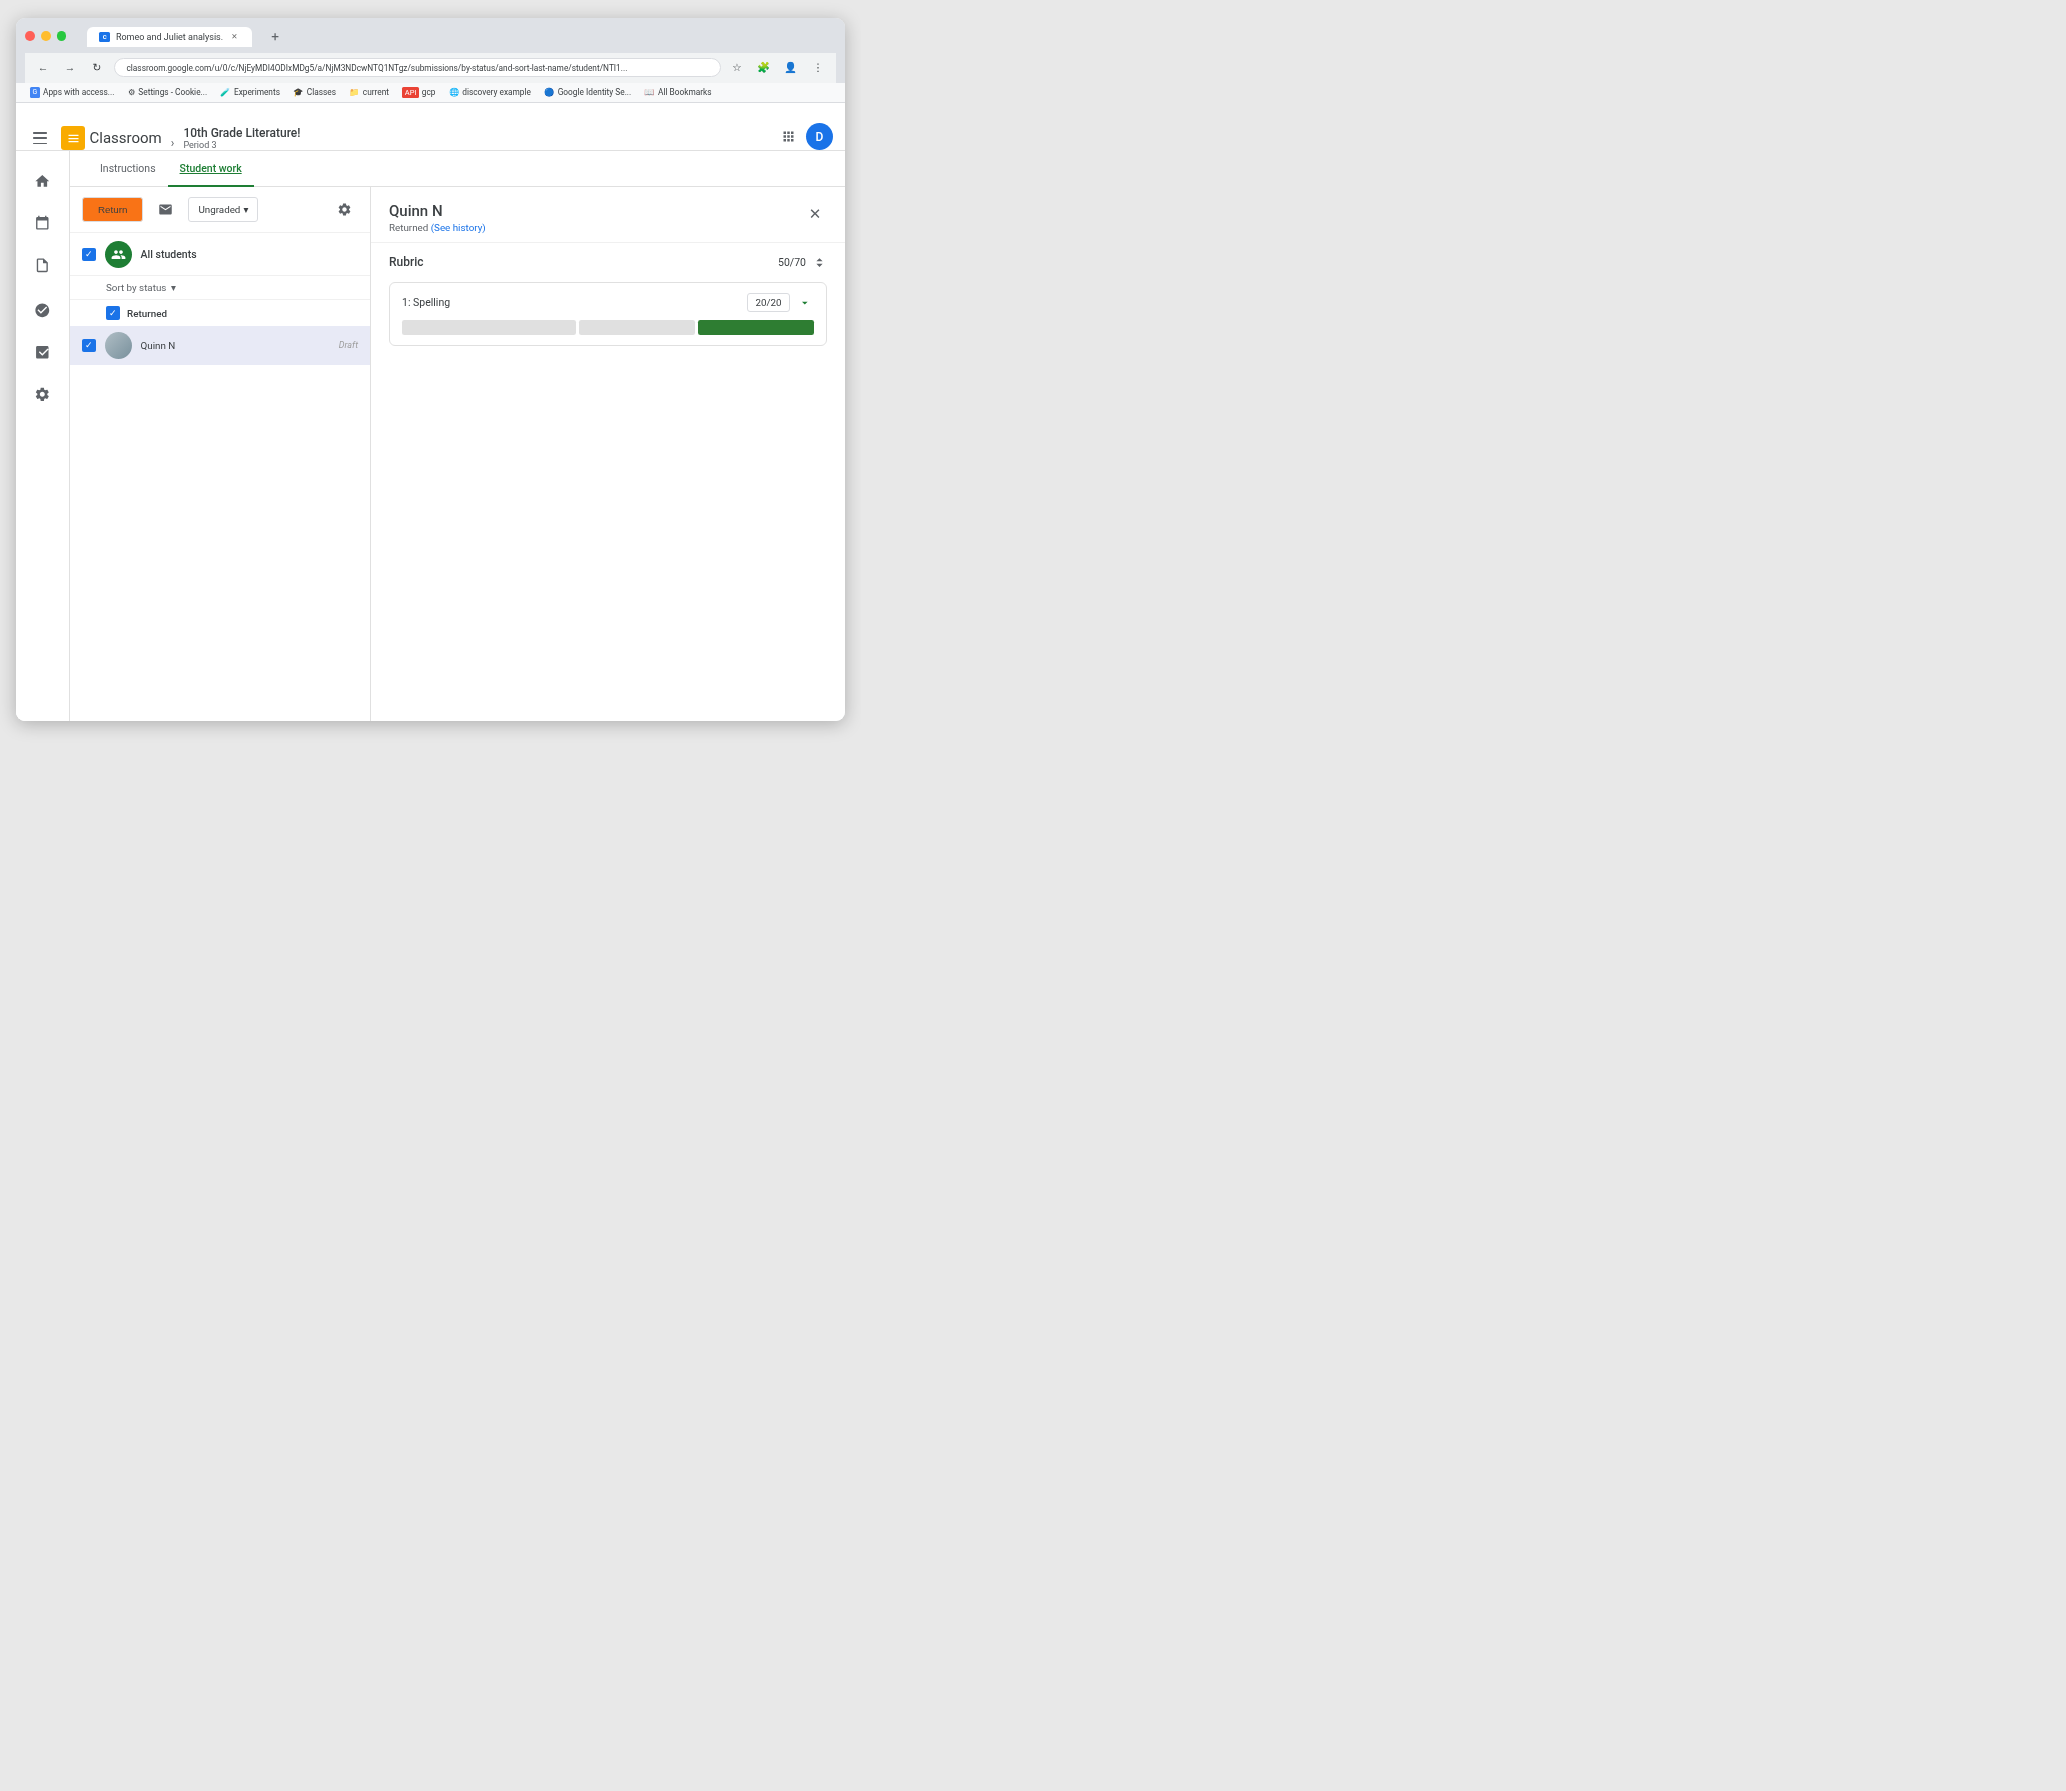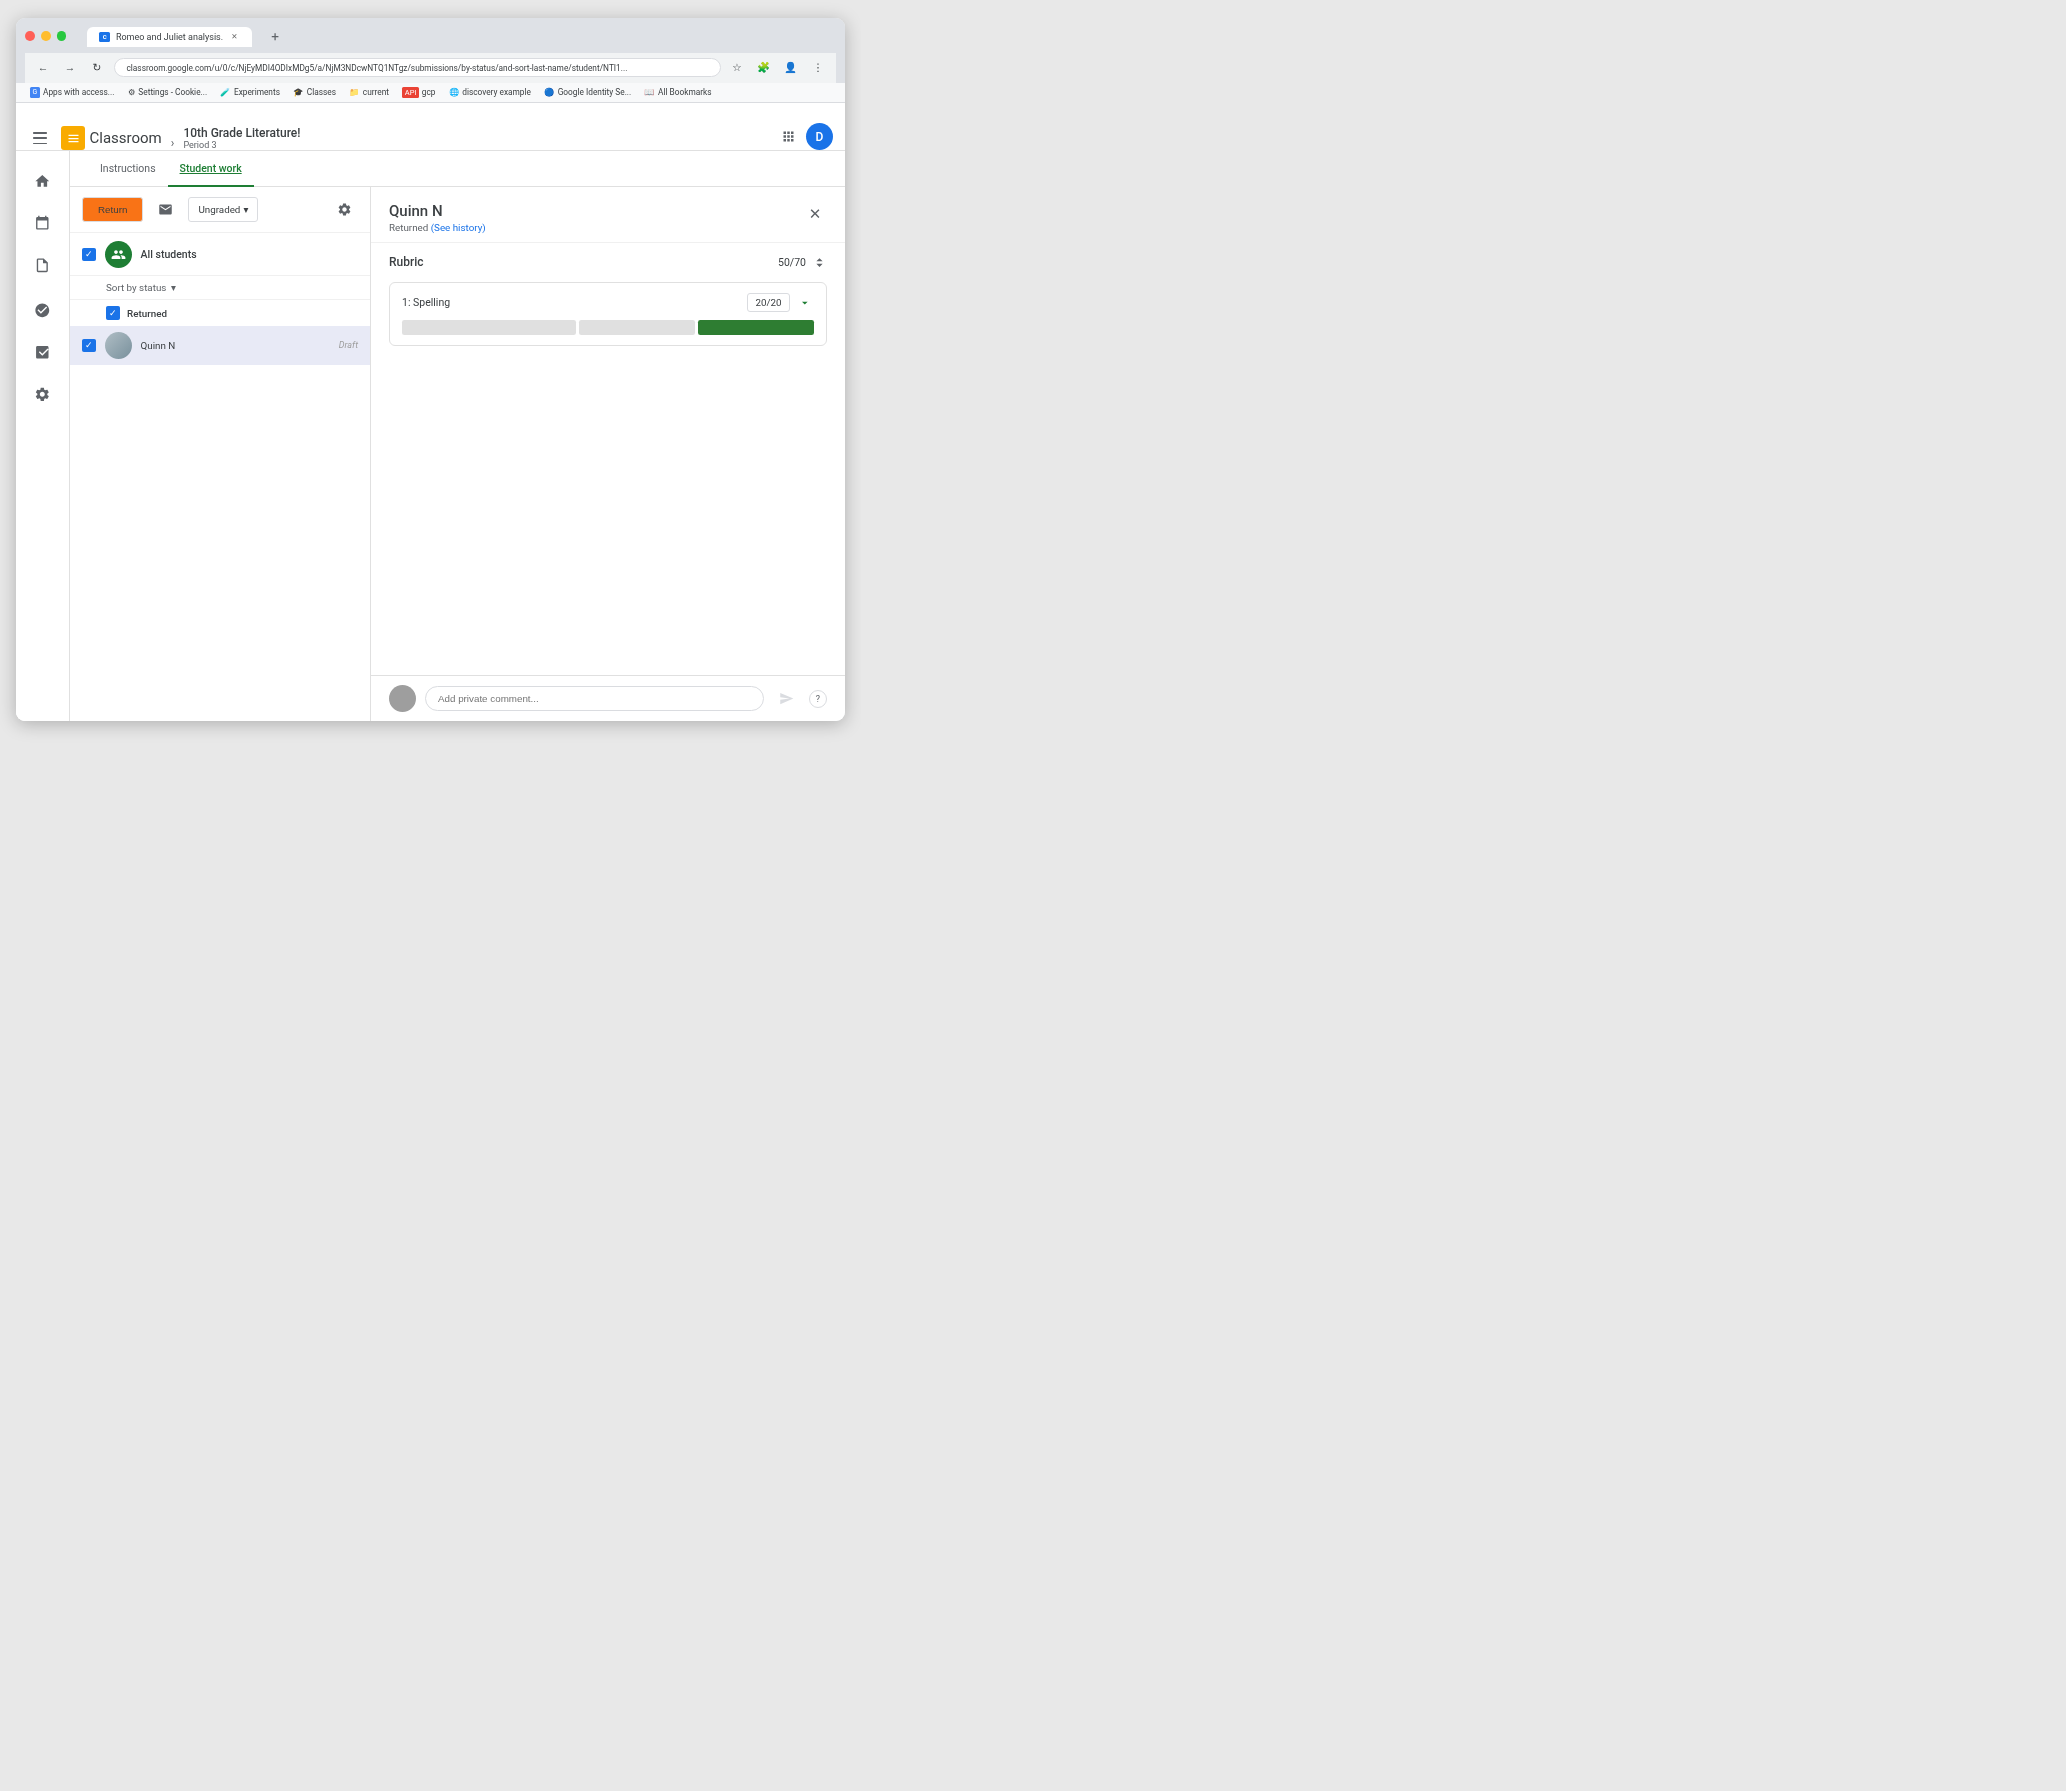--- a/index.html
+++ b/index.html
@@ -889,29 +889,19 @@
                   </div>
                 </div>
                 <div class="progress-bar-container">
                   <div class="progress-segment seg-empty" style="flex:1.5"></div>
                   <div class="progress-segment seg-empty" style="flex:1"></div>
                   <div class="progress-segment seg-filled" style="flex:1"></div>
                 </div>
               </div>
             </div>
 
-            <div class="comment-area">
-              <div class="comment-avatar"></div>
-              <input class="comment-input" type="text" placeholder="Add private comment..." style="">
-              <div class="send-btn">
-                <svg width="15" height="15" viewBox="0 0 24 24" fill="#dadce0">
-                    <path d="M2.01 21L23 12 2.01 3 2 10l15 2-15 2z"></path>
-                  </svg>
-              </div>
-              <div class="help-btn">?</div>
-            </div>
           </div>
         </div>
       </div>
     </div>
   </div>
 </div>
 
 
 </body></html>

